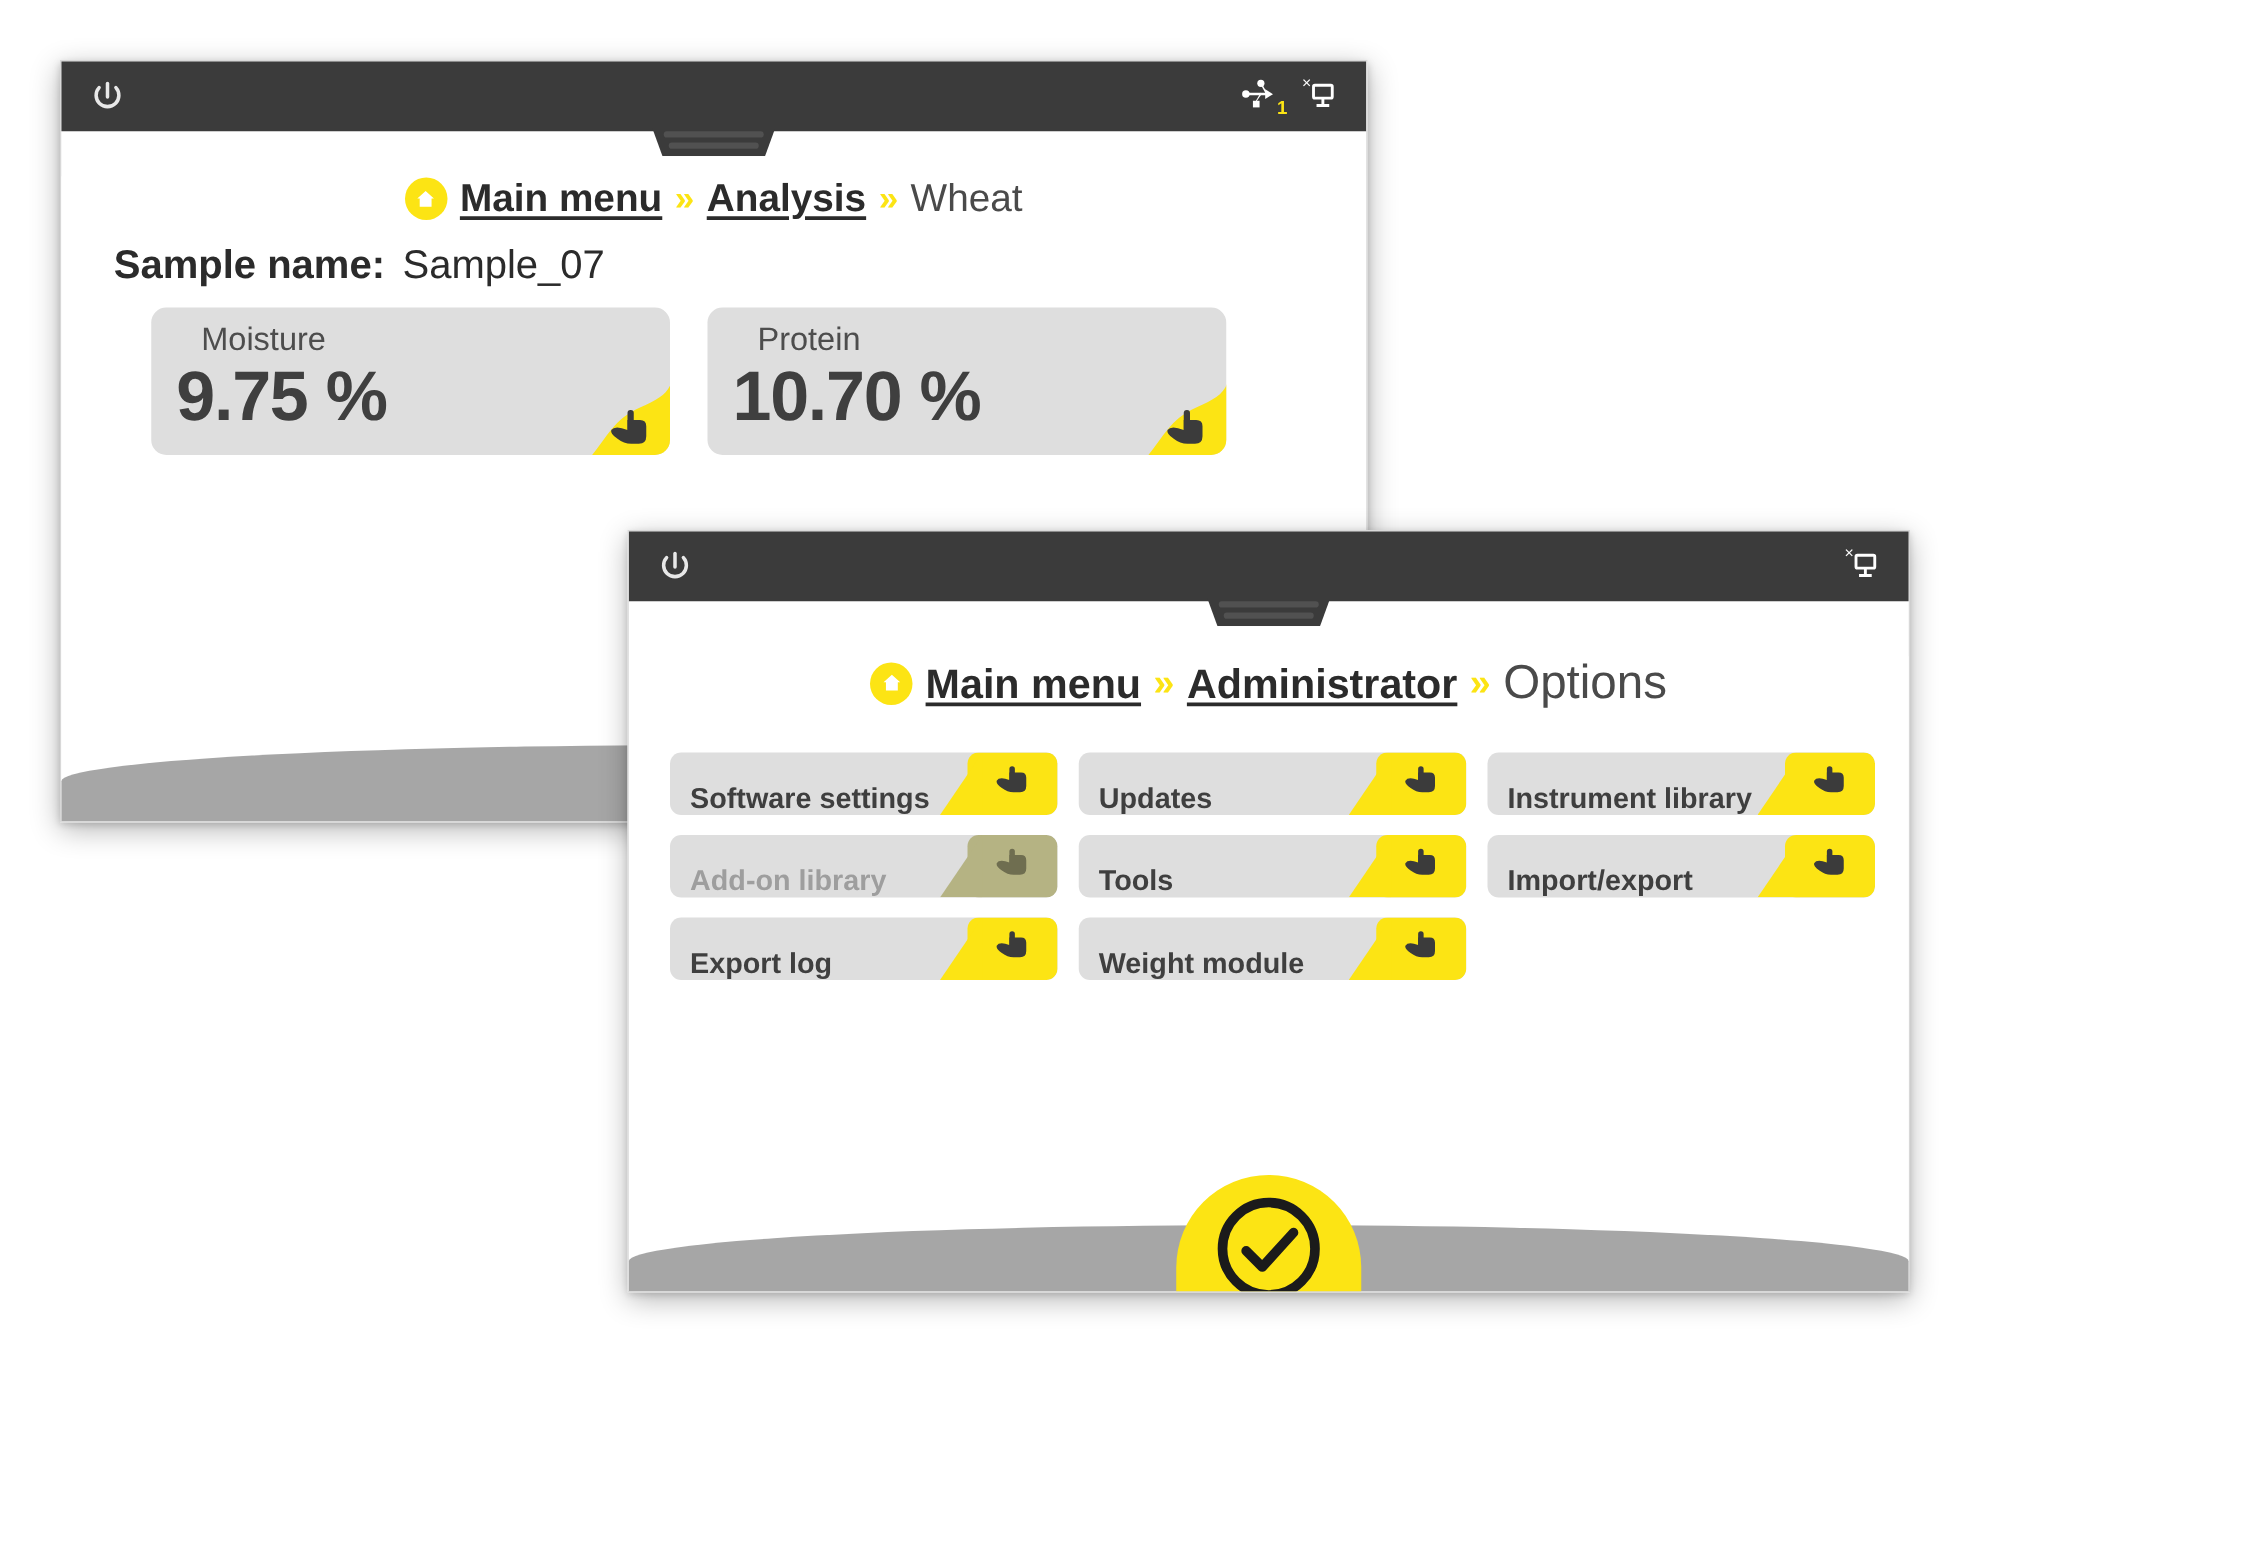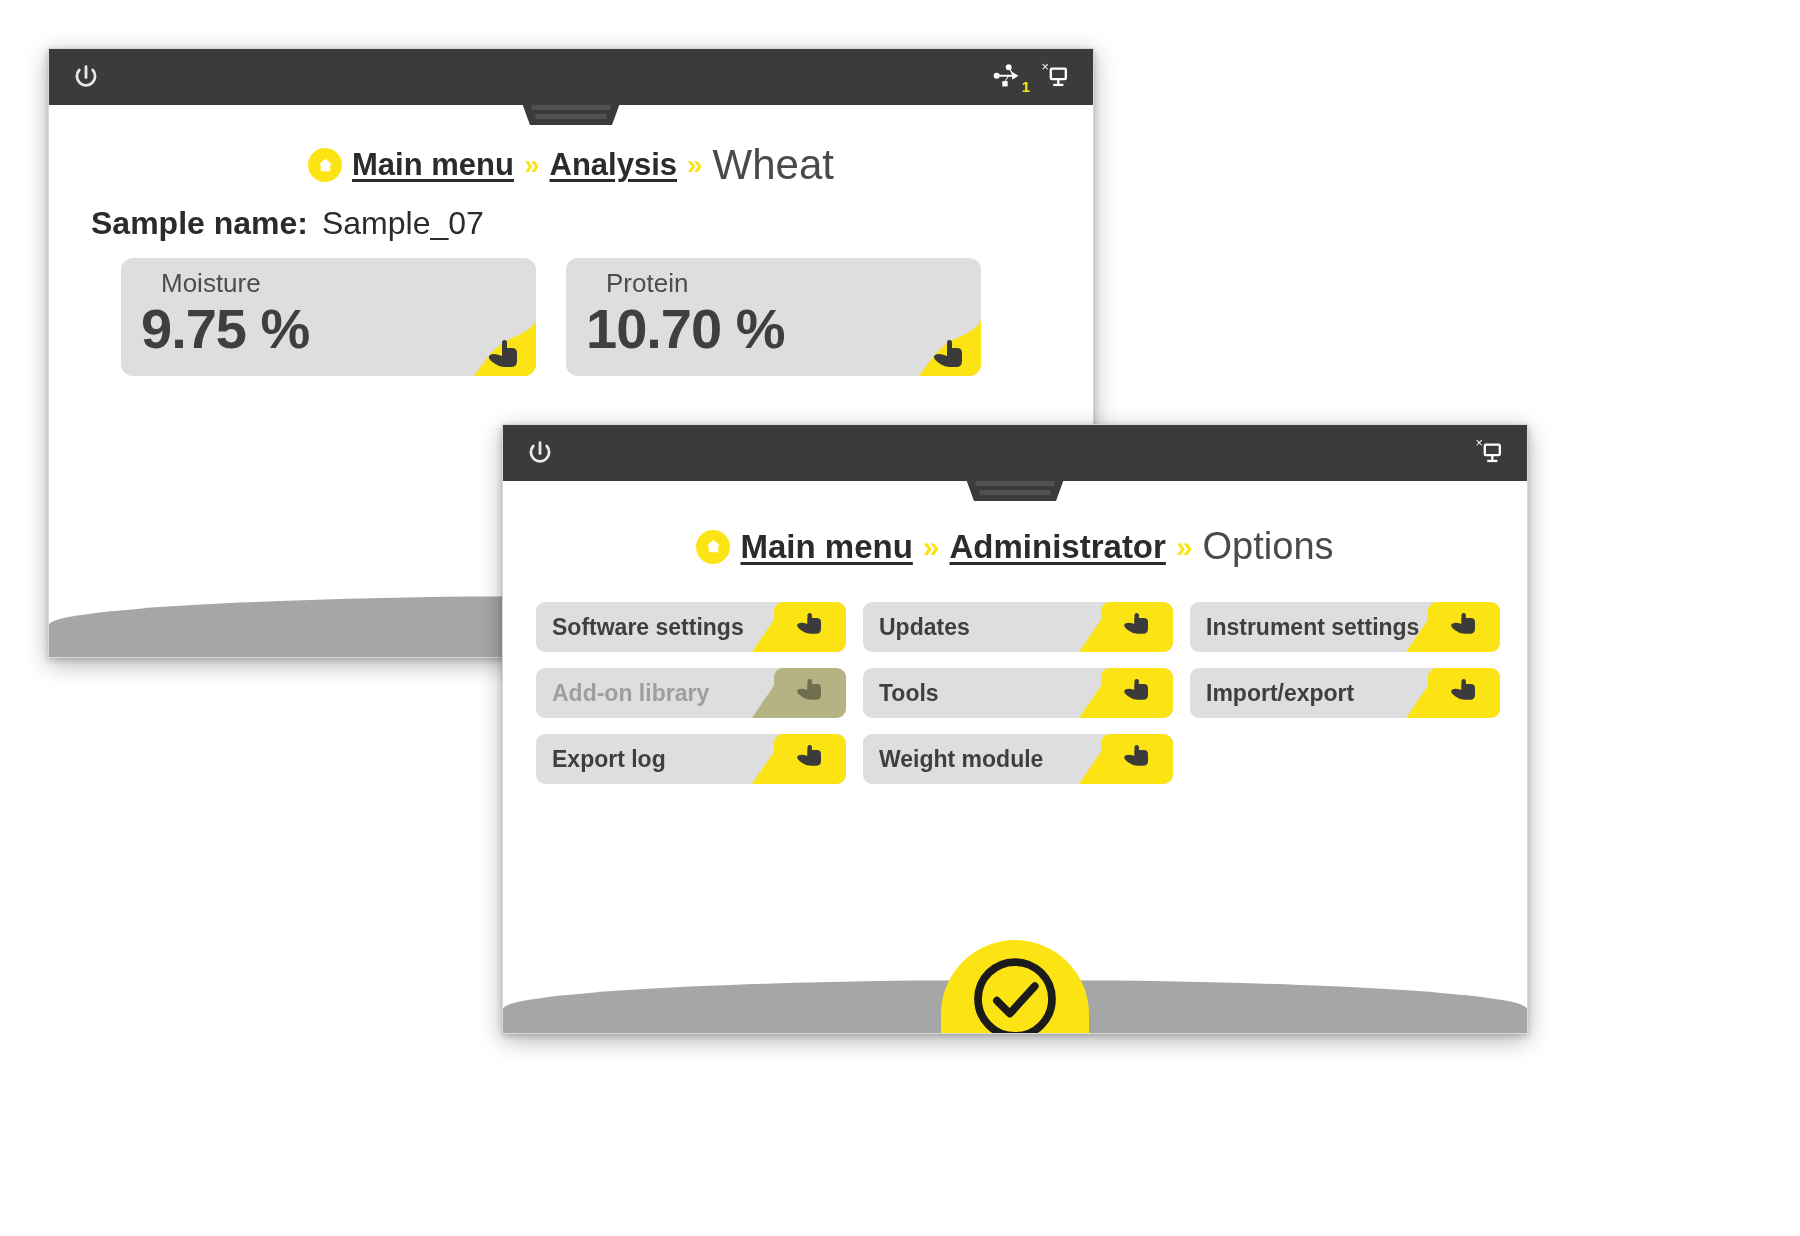--- a/index.html
+++ b/index.html
@@ -72,21 +72,21 @@
   }
   .crumb-sep{color:#FCE414;font-weight:bold;}
   .crumb-current{color:#4a4a4a;}
 
   
   #win1{left:48px;top:48px;width:1044px;height:608px;}
   #win1 .screen{height:551px;}
   #win1 .breadcrumb{font-size:31px;margin-top:36px;}
   #win1 .crumb-link{font-size:31px;}
   #win1 .crumb-sep{font-size:28px;}
-  #win1 .crumb-current{font-size:42px;}
+  #win1 .crumb-current{font-size:31px;}
 
   .samplerow{
     margin:16px 0 0 42px;
     font-size:32px;color:#2b2b2b;
     display:flex;align-items:baseline;gap:14px;
   }
   .samplerow .lbl{font-weight:bold;}
   .samplerow .val{font-weight:normal;color:#2b2b2b;}
 
   .cards{
@@ -135,21 +135,21 @@
     display:grid;
     grid-template-columns:repeat(3,310px);
     gap:16px 17px;
     margin:34px 0 0 33px;
   }
   .opt-btn{
     position:relative;
     height:50px;
     background:#dedede;
     border-radius:9px;
-    display:flex;align-items:center;
+    display:flex;align-items:flex-end;
     overflow:hidden;
     cursor:pointer;
   }
   .opt-btn .txt{
     font-size:23px;font-weight:bold;color:#3f3f3f;
     margin-left:16px;
     white-space:nowrap;
   }
   .opt-btn .handzone{
     position:absolute;right:0;top:0;height:100%;width:72px;
@@ -355,21 +355,21 @@
               <g fill="#3b3b3b">
                 <rect x="10.5" y="1" width="4.4" height="16" rx="2.2"></rect>
                 <path d="M10.5 12 q-8 -3 -10.2 0.6 q-0.8 2.4 4.2 5.8 q4.4 3.4 9.3 3.4 h5.2 q5 0 5 -5 v-6.6 q0 -4.2 -4.2 -4.2 h-9.3 z"></path>
               </g>
             </svg>
           </span>
         </div>
 
 
         <div class="opt-btn">
-          <span class="txt">Instrument settings</span>
+          <span class="txt">Instrument library</span>
           <span class="handzone">
             <svg class="hand" viewBox="0 0 26 30">
               <g fill="#3b3b3b">
                 <rect x="10.5" y="1" width="4.4" height="16" rx="2.2"></rect>
                 <path d="M10.5 12 q-8 -3 -10.2 0.6 q-0.8 2.4 4.2 5.8 q4.4 3.4 9.3 3.4 h5.2 q5 0 5 -5 v-6.6 q0 -4.2 -4.2 -4.2 h-9.3 z"></path>
               </g>
             </svg>
           </span>
         </div>
 

